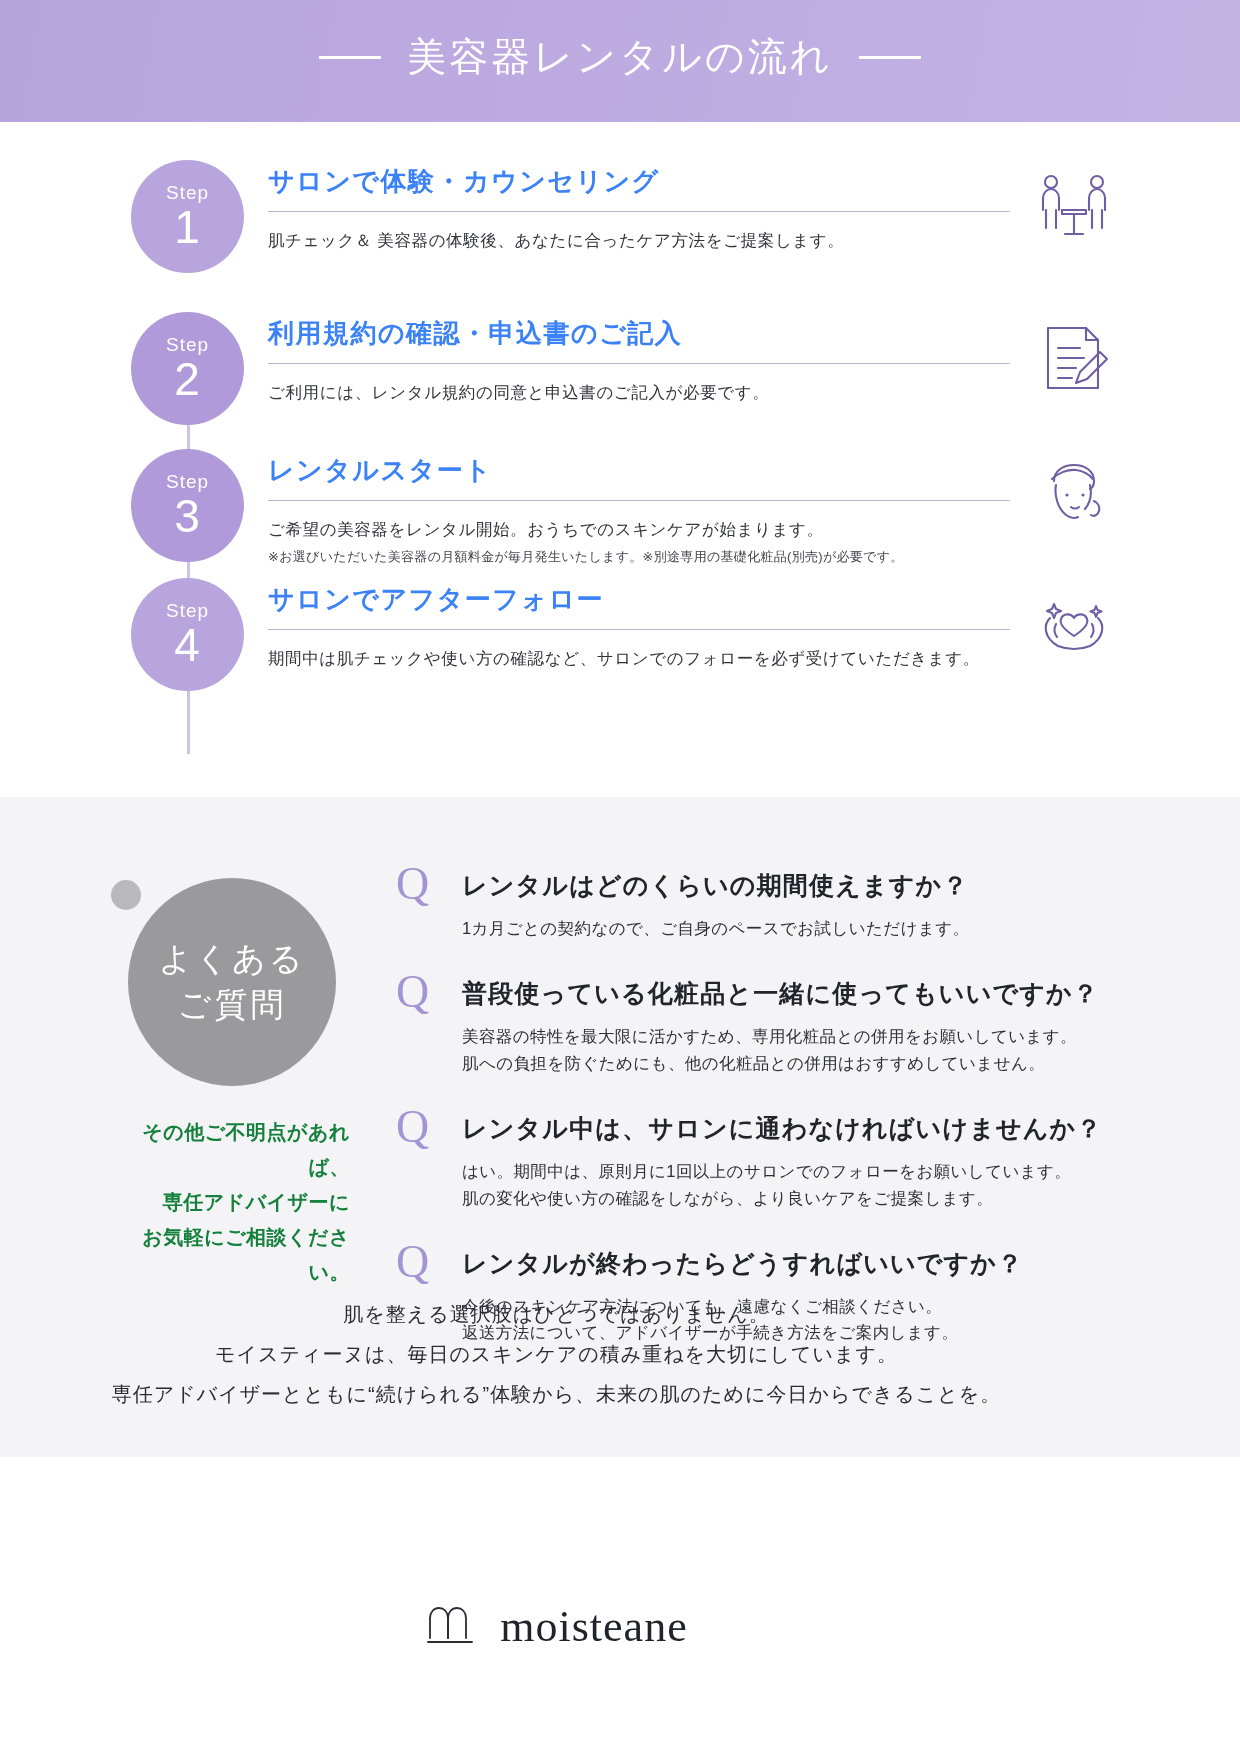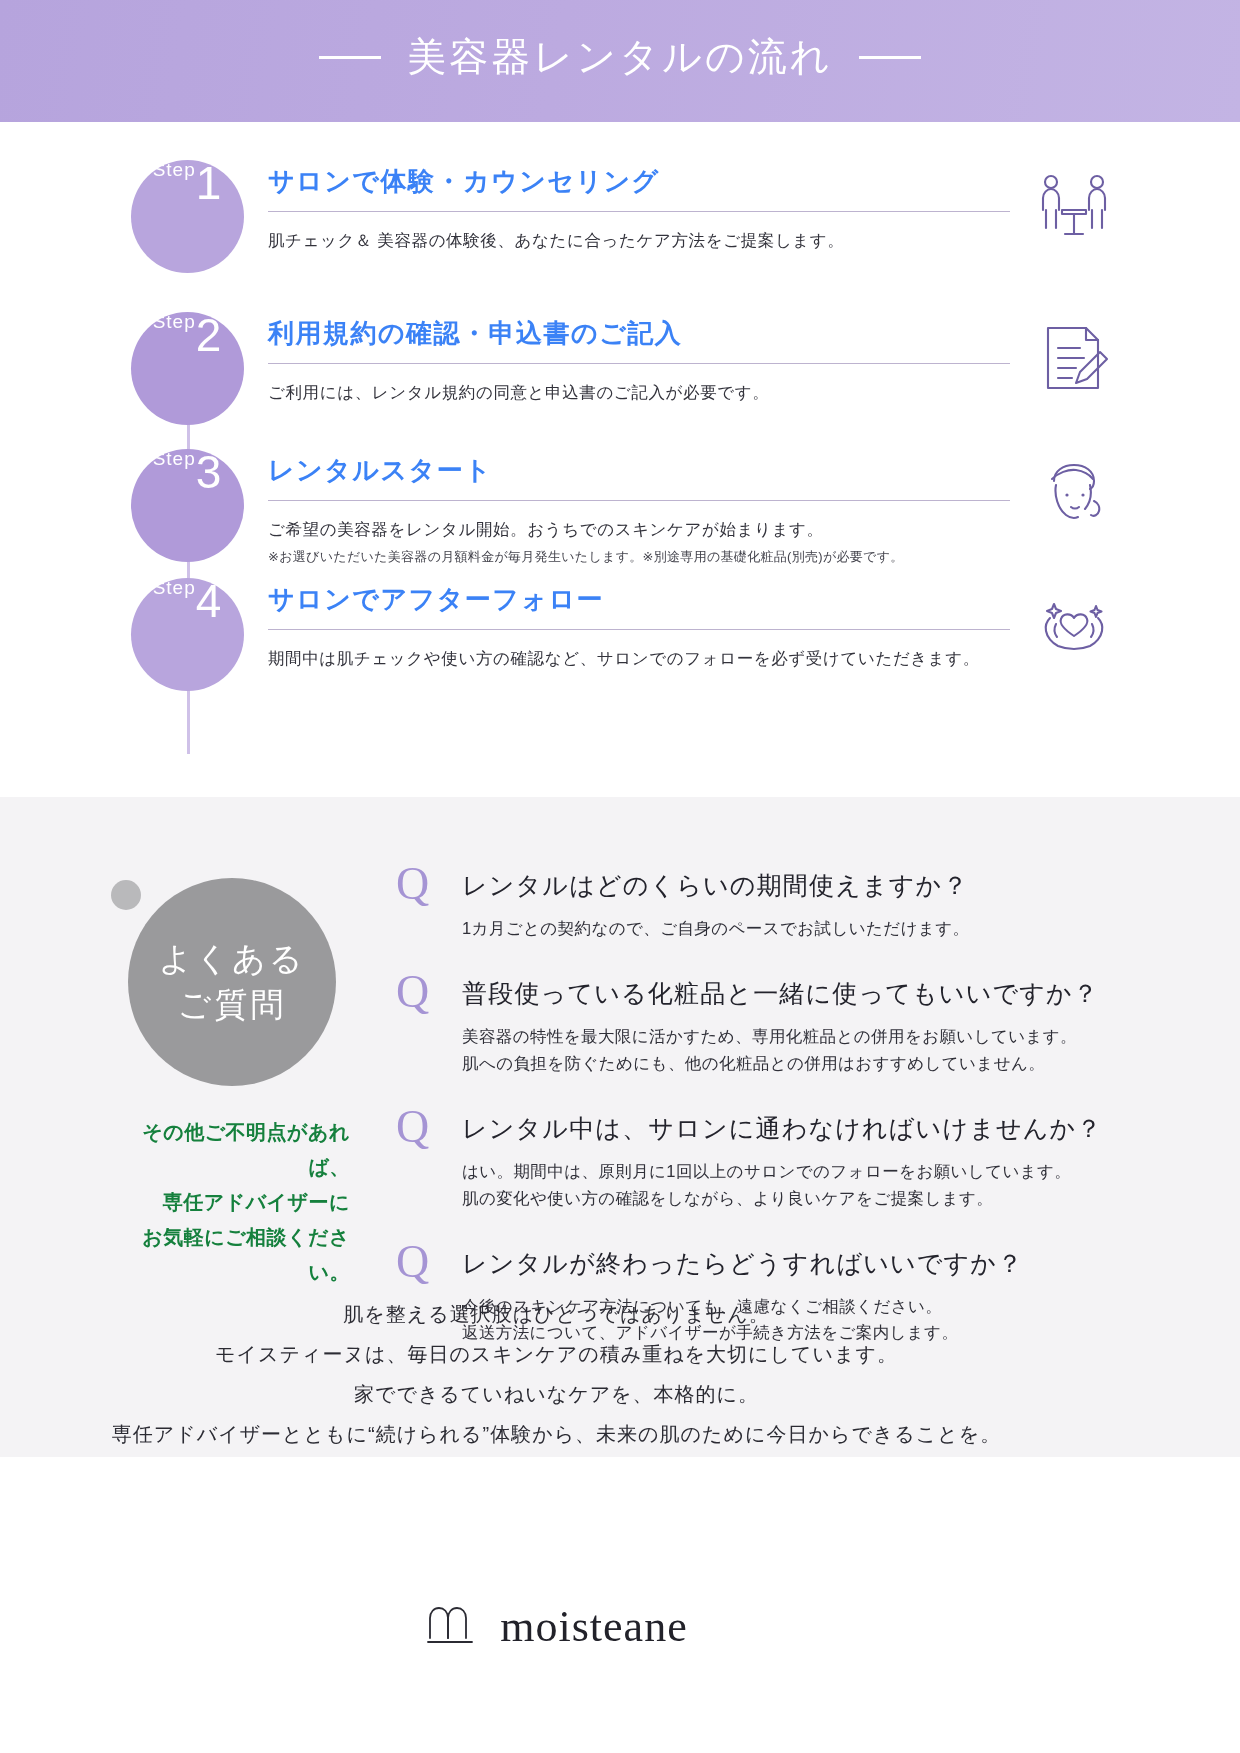--- a/index.html
+++ b/index.html
@@ -76,21 +76,22 @@
   .step-badge {
     position: absolute;
     left: 131px;
     top: 0;
     width: 113px;
     height: 113px;
     border-radius: 50%;
     background: #b8a5dd;
     color: #ffffff;
     display: flex;
-    flex-direction: row;
+    flex-direction: column;
+    align-items: center;
     justify-content: center;
     line-height: 1;
   }
   .step-2 .step-badge, .step-3 .step-badge { background: #b09ad9; }
   .step-badge .s-word {
     font-size: 19px;
     letter-spacing: 1px;
     margin-bottom: 2px;
     font-weight: 300;
   }
@@ -206,21 +207,21 @@
     left: 0;
     top: -8px;
     font-size: 46px;
     line-height: 1;
     color: #a594d4;
     font-family: "Liberation Serif", "DejaVu Serif", serif;
     font-weight: 400;
   }
   .faq-q {
     font-size: 25px;
-    font-weight: 400;
+    font-weight: 700;
     letter-spacing: 1.2px;
     color: #23232c;
     margin: 0 0 13px 0;
   }
   .faq-a {
     font-size: 16.5px;
     line-height: 1.6;
     letter-spacing: 0.4px;
     color: #2f2f38;
     margin: 0;
@@ -404,21 +405,20 @@
       <h3 class="faq-q">レンタルが終わったらどうすればいいですか？</h3>
       <p class="faq-a">今後のスキンケア方法についても、遠慮なくご相談ください。</p>
       <p class="faq-a">返送方法について、アドバイザーが手続き方法をご案内します。</p>
     </div>
   </div>
 </div>
 
 <div class="closing">
   <p>肌を整える選択肢はひとつではありません。</p>
   <p>モイスティーヌは、毎日のスキンケアの積み重ねを大切にしています。</p>
-  <p>家でできるていねいなケアを、本格的に。</p>
   <p>専任アドバイザーとともに“続けられる”体験から、未来の肌のために今日からできることを。</p>
 </div>
 
 <div class="footer-logo">
   <span class="logo-mark">
     <svg viewBox="0 0 60 48" width="60" height="48" fill="none" stroke="currentColor" stroke-width="1.8" stroke-linecap="round">
       <path d="M6 38V18c0-6 4-10 9-10s9 4 9 10v20"></path>
       <path d="M24 38V18c0-6 4-10 9-10s9 4 9 10v20"></path>
       <path d="M4 42h44"></path>
     </svg>

